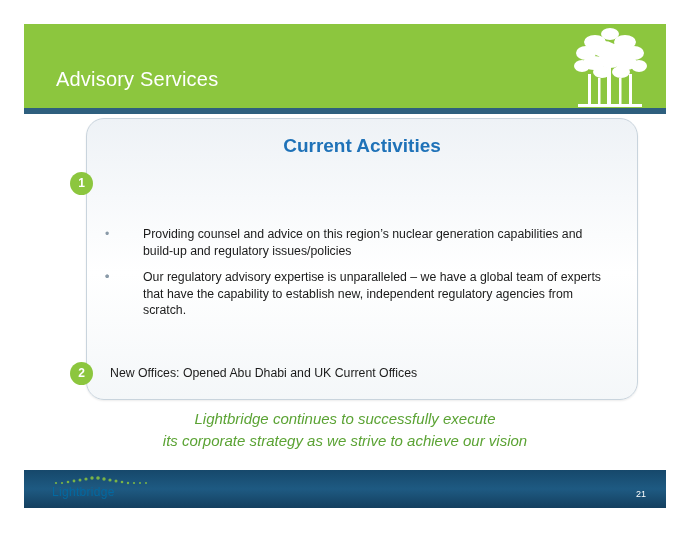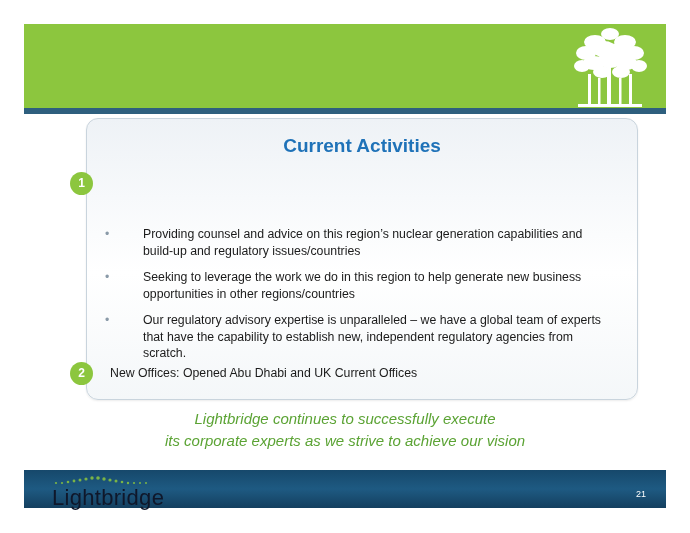--- a/index.html
+++ b/index.html
@@ -53,21 +53,21 @@
     height: 86px;
   }
 
   
   .panel {
     position: absolute;
     left: 86px;
     top: 118px;
     width: 550px;
     height: 280px;
-    border-radius: 12px;
+    border-radius: 18px;
     border: 1px solid #c9d4dd;
     background: linear-gradient(to bottom, #eef2f6 0%, #f7f9fb 28%, #ffffff 55%, #f4f7f9 100%);
     box-shadow: 0 1px 2px rgba(0,0,0,0.08);
   }
   .panel-title {
     position: absolute;
     left: 0;
     top: 16px;
     width: 100%;
     text-align: center;
@@ -153,22 +153,22 @@
     left: 24px;
     top: 470px;
     width: 642px;
     height: 38px;
     background: linear-gradient(to bottom, #16486b 0%, #1e5a82 50%, #143f5f 100%);
   }
   .footer-logo {
     position: absolute;
     left: 52px;
     top: 485px;
-    font-size: 22px;
-    color: #0f172a;
+    font-size: 12px;
+    color: #0369a1;
     letter-spacing: 0.3px;
   }
   .footer-dots {
     position: absolute;
     left: 52px;
     top: 472px;
     width: 140px;
     height: 12px;
   }
   .page-num {
@@ -179,20 +179,21 @@
     color: #ffffff;
   }
 </style>
 </head>
 <body>
 
 <div class="slide">
 
   <div class="header-band"></div>
   <div class="header-underline"></div>
+  <div class="header-title">Advisory Services</div>
 
   <div class="tree-icon">
     <svg width="92" height="86" viewBox="0 0 92 86">
       <g fill="#ffffff">
         <ellipse cx="46" cy="12" rx="9" ry="6"></ellipse>
         <ellipse cx="31" cy="20" rx="11" ry="7"></ellipse>
         <ellipse cx="61" cy="20" rx="11" ry="7"></ellipse>
         <ellipse cx="22" cy="31" rx="10" ry="7"></ellipse>
         <ellipse cx="70" cy="31" rx="10" ry="7"></ellipse>
         <ellipse cx="40" cy="27" rx="12" ry="8"></ellipse>
@@ -216,38 +217,37 @@
 
   <div class="panel">
     <div class="panel-title">Current Activities</div>
   </div>
 
   <div class="num-badge badge-1">1</div>
 
   <div class="subs">
     <div class="sub-row">
       <span class="sub-dot">•</span>
-      <span>Providing counsel and advice on this region’s nuclear generation capabilities and build-up and regulatory issues/countries</span>
+      <span>Providing counsel and advice on this region’s nuclear generation capabilities and build-up and regulatory issues/policies</span>
     </div>
     <div class="sub-row">
       <span class="sub-dot">•</span>
-      <span>Seeking to leverage the work we do in this region to help generate new business opportunities in other regions/countries</span>
     </div>
     <div class="sub-row">
       <span class="sub-dot">•</span>
       <span>Our regulatory advisory expertise is unparalleled – we have a global team of experts that have the capability to establish new, independent regulatory agencies from scratch.</span>
     </div>
   </div>
 
   <div class="num-badge badge-2">2</div>
   <div class="item2-text">New Offices:  Opened Abu Dhabi and UK Current Offices</div>
 
   <div class="tagline">
     <div>Lightbridge continues to successfully execute</div>
-    <div>its corporate experts as we strive to achieve our vision</div>
+    <div>its corporate strategy as we strive to achieve our vision</div>
   </div>
 
   <div class="footer-band"></div>
   <div class="footer-dots">
     <svg width="140" height="12" viewBox="0 0 140 12">
       <g fill="#8cc63e" opacity="0.85">
         <circle cx="4" cy="9" r="1.1"></circle>
           <circle cx="10" cy="9" r="1.1"></circle>
         <circle cx="16" cy="8" r="1.3"></circle>
           <circle cx="22" cy="7" r="1.4"></circle>

